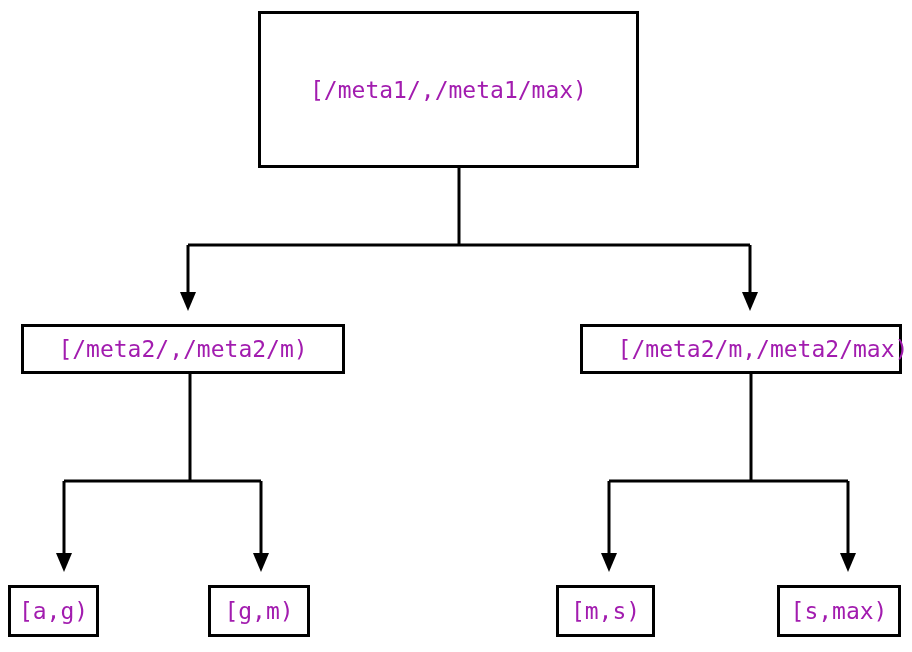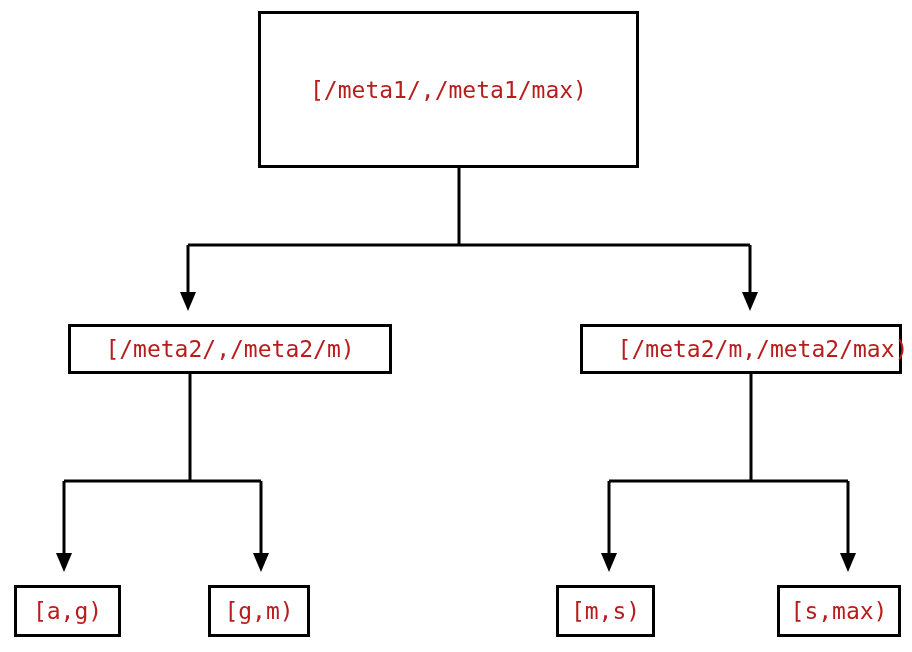--- a/index.html
+++ b/index.html
@@ -27,30 +27,30 @@
     height: 652px;
   }
   .node-box {
     position: absolute;
     box-sizing: border-box;
     border: 3px solid #000000;
     background: #ffffff;
     display: flex;
     align-items: center;
     justify-content: center;
-    color: #b91c1c;
+    color: #a21caf;
     font-family: "DejaVu Sans Mono", "Liberation Mono", monospace;
     white-space: pre;
     letter-spacing: 0px;
   }
   .node-root   { left: 258px; top: 11px;  width: 381px; height: 157px; font-size: 23px; }
-  .node-mid-l  { left: 21px;  top: 324px; width: 324px; height: 50px;  font-size: 23px; margin-left: 47px; }
+  .node-mid-l  { left: 21px;  top: 324px; width: 324px; height: 50px;  font-size: 23px; }
   .node-mid-r  { left: 580px; top: 324px; width: 322px; height: 50px;  font-size: 23px; padding-left: 44px; }
   .node-leaf   { height: 52px; top: 585px; font-size: 23px; }
-  .node-leaf-1 { left: 14px;  width: 107px; }
+  .node-leaf-1 { left: 8px;  width: 91px; }
   .node-leaf-2 { left: 208px; width: 102px; }
   .node-leaf-3 { left: 556px; width: 99px; }
   .node-leaf-4 { left: 777px; width: 124px; align-items: center; }
   .edge-line { stroke: #000000; stroke-width: 3; fill: none; stroke-linecap: butt; }
   .arrow-head { fill: #000000; stroke: none; }
 </style>
 </head>
 <body>
 
 <div id="diagram-root">

